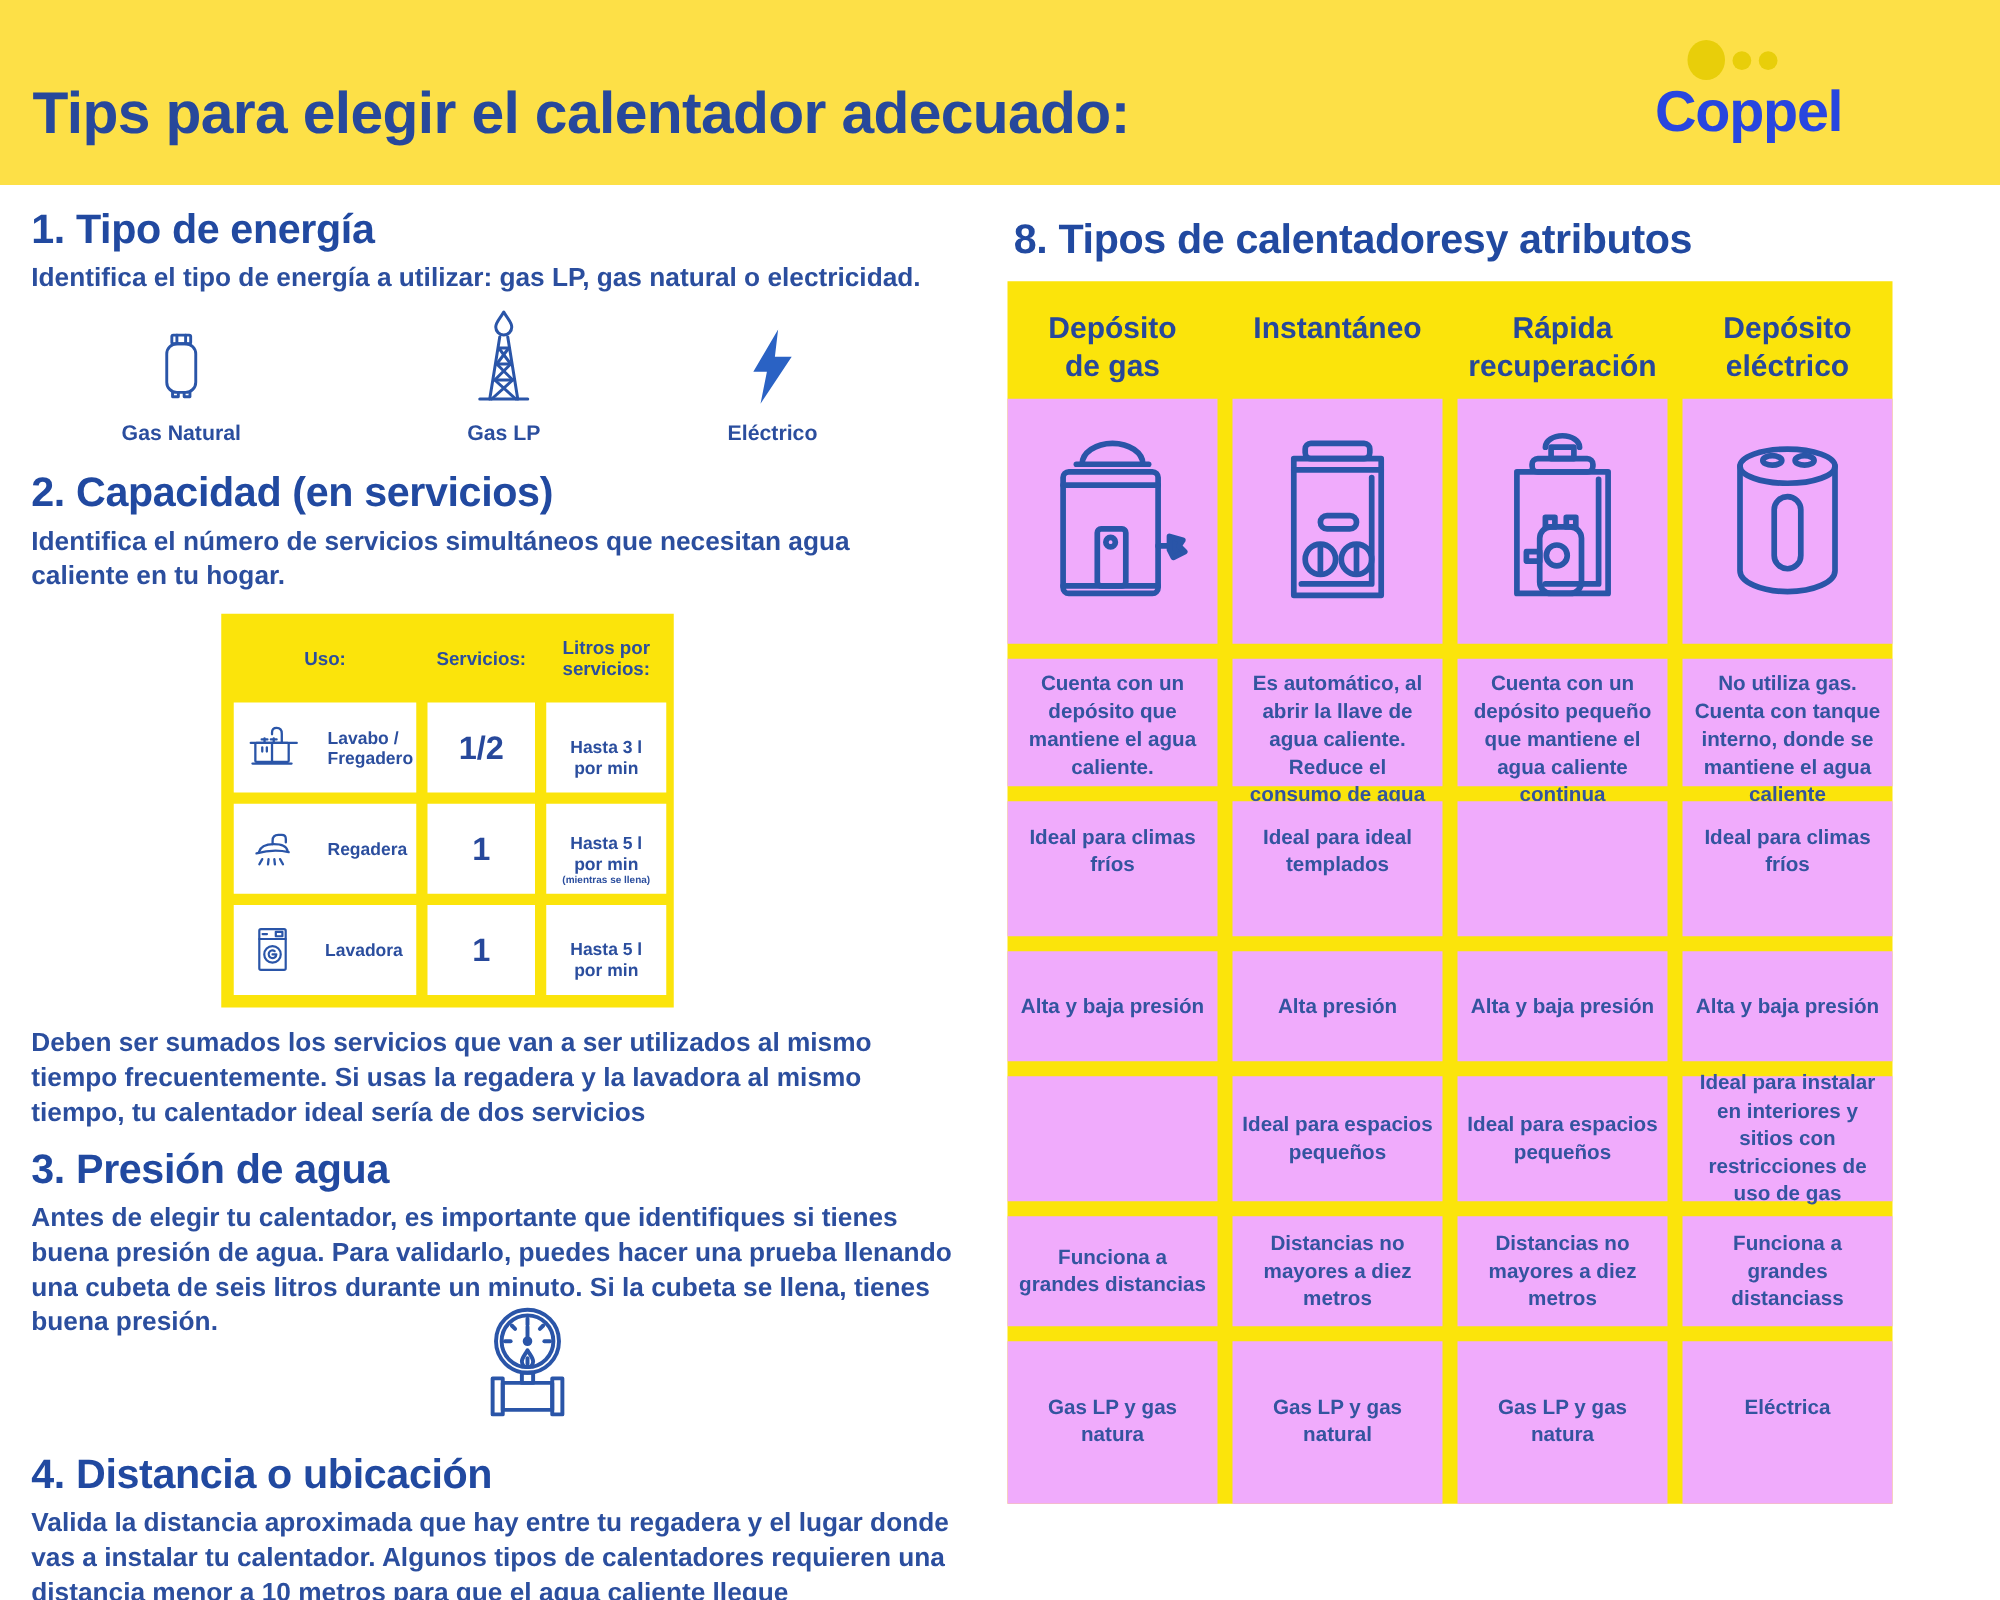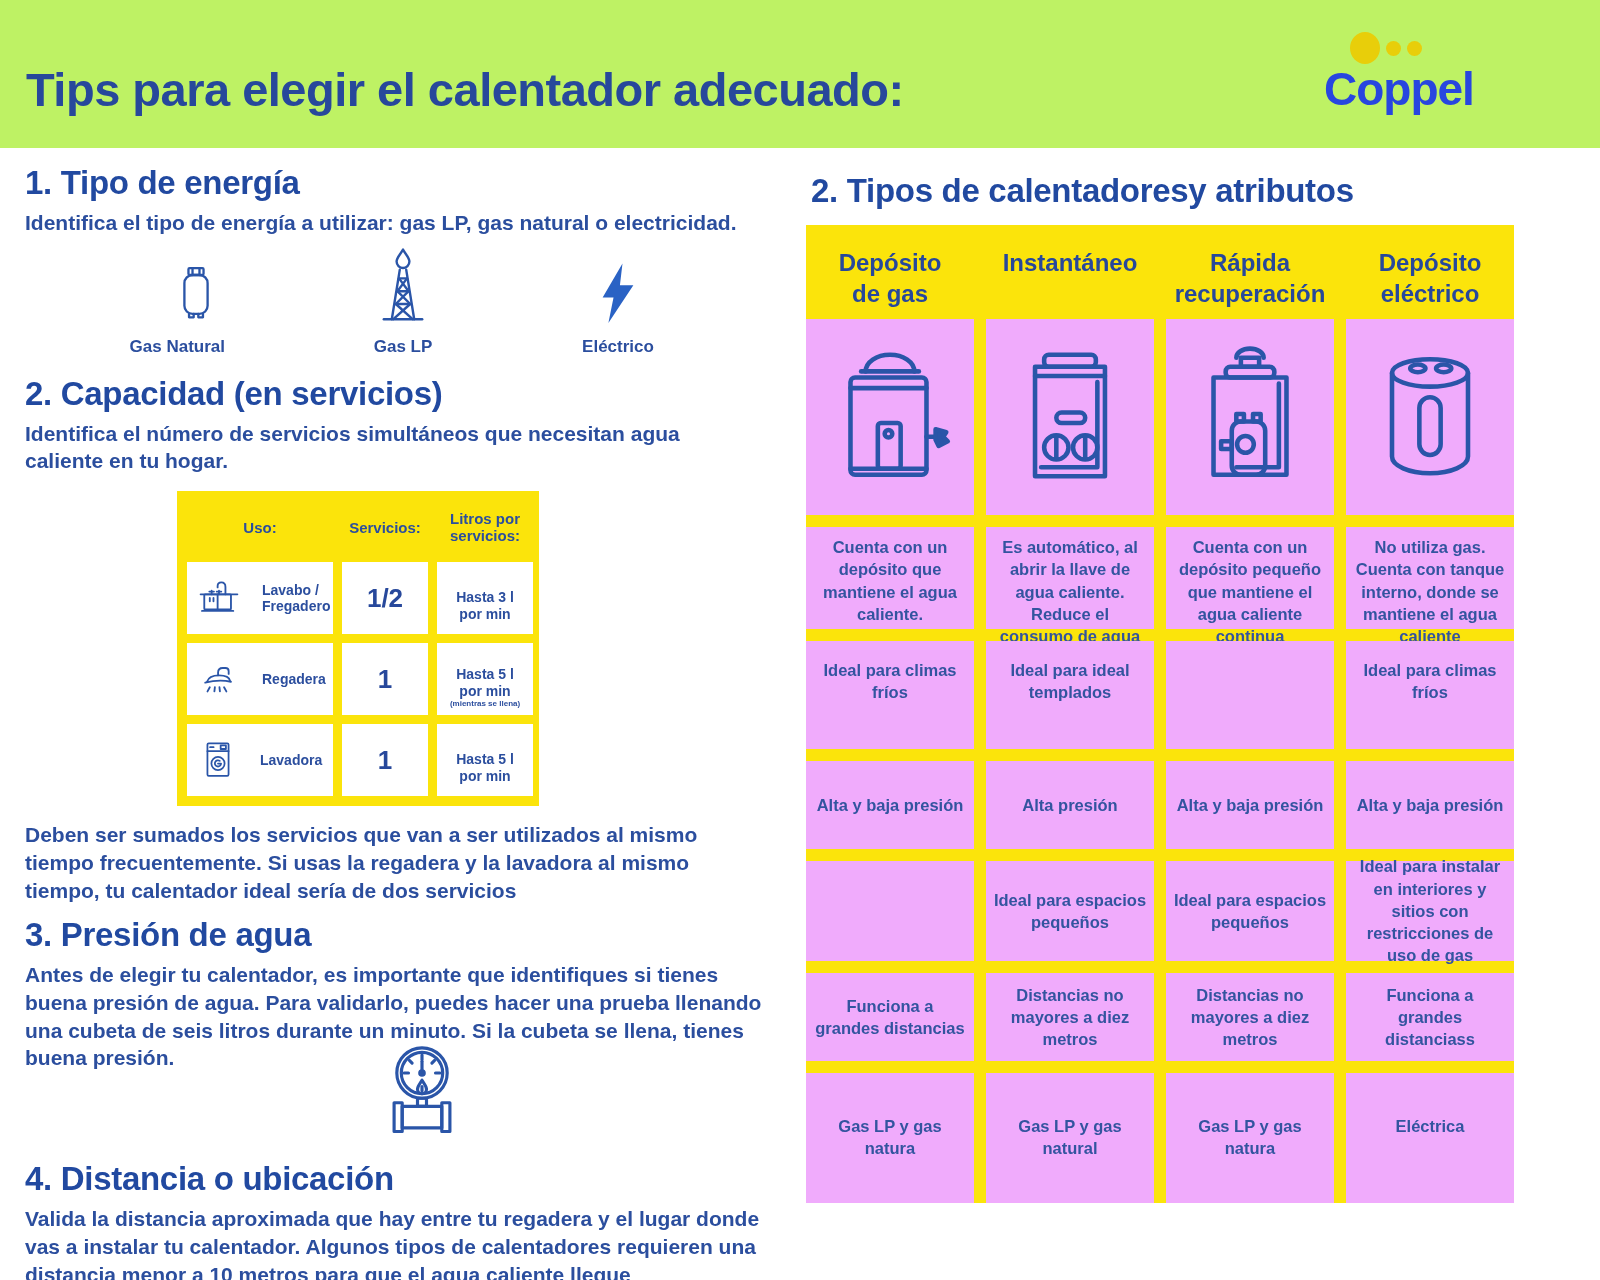--- a/index.html
+++ b/index.html
@@ -2,42 +2,42 @@
 <html><head>
 <meta charset="utf-8">
 <style>
   * { margin:0; padding:0; box-sizing:border-box; }
   html,body { background:#fff; }
   .page {
     position:relative; width:1600px; height:1280px; background:#ffffff;
     font-family:"Liberation Sans", sans-serif; overflow:hidden; color:#2b4e9e;
   }
   
-  .topbar { position:relative; width:1600px; height:148px; background:#bef264; }
+  .topbar { position:relative; width:1600px; height:148px; background:#fde047; }
   .main-title {
     position:absolute; left:26px; top:62px; font-size:47px; font-weight:bold;
     color:#27489b; letter-spacing:-0.5px;
   }
   .logo { position:absolute; right:108px; top:24px; width:180px; height:100px; }
   .logo-dots { position:absolute; left:38px; top:8px; display:flex; align-items:center; gap:6px; }
   .dot-lg { width:30px; height:32px; border-radius:50%; background:#e8ce0a; }
   .dot-sm { width:15px; height:15px; border-radius:50%; background:#e8ce0a; }
   .logo-text { position:absolute; left:12px; top:38px; font-size:46px; font-weight:bold; color:#2846df; letter-spacing:-1px; }
   
   .content { position:relative; display:flex; width:1600px; }
   .col-left { width:800px; padding:16px 30px 0 25px; }
   .col-right { width:800px; padding:24px 88px 0 6px; }
   .sec-title { font-size:33px; font-weight:bold; color:#2149a0; letter-spacing:-0.3px; }
   .sec-sub, .body-text { font-size:21px; font-weight:bold; color:#2b4e9e; line-height:1.32; margin-top:7px; }
   
   .energy-row { display:flex; align-items:flex-end; margin-top:16px; height:104px; }
   .energy-item { display:flex; flex-direction:column; align-items:center; width:160px; }
   .energy-item .eicon { height:80px; display:flex; align-items:flex-end; justify-content:center; }
   .energy-label { font-size:17px; font-weight:bold; color:#2b4e9e; margin-top:6px; }
-  .ei-1 { margin-left:40px;align-items:flex-end; } .ei-2 { margin-left:98px; } .ei-3 { margin-left:55px; }
+  .ei-1 { margin-left:40px; } .ei-2 { margin-left:98px; } .ei-3 { margin-left:55px; }
   
   .cap-table {
     margin:16px 0 0 152px; width:362px; background:#fbe40b; padding:10px;
     display:grid; grid-template-columns:146px 86px 96px; grid-template-rows:52px 72px 72px 72px;
     gap:9px;
   }
   .cap-head { display:flex; align-items:center; justify-content:center; text-align:center;
     font-size:15px; font-weight:bold; color:#2b4e9e; line-height:1.15; }
   .cap-cell { background:#ffffff; display:flex; align-items:center; justify-content:center; }
   .uso-cell { justify-content:flex-start; padding-left:9px; gap:8px; }
@@ -226,21 +226,21 @@
         </svg>
       </div>
 
       <div class="sec-title s4-title">4. Distancia o ubicación</div>
       <div class="body-text s4-body">Valida la distancia aproximada que hay entre tu regadera y el lugar donde vas a instalar tu calentador. Algunos tipos de calentadores requieren una distancia menor a 10 metros para que el agua caliente llegue constantemente a la regadera.</div>
 
     </div>
 
     <div class="col-right">
 
-      <div class="h5-title">2. Tipos de calentadoresy atributos</div>
+      <div class="h5-title">8. Tipos de calentadoresy atributos</div>
 
       <div class="h-table">
 
         <div class="h-col-head" style="width:130px;justify-self:center">Depósito de gas</div>
         <div class="h-col-head">Instantáneo</div>
         <div class="h-col-head">Rápida recuperación</div>
         <div class="h-col-head" style="width:120px;justify-self:center">Depósito eléctrico</div>
 
         <div class="h-cell h-icon-cell">
           <svg class="lineart" viewBox="0 0 100 100" style="stroke-width:3">

